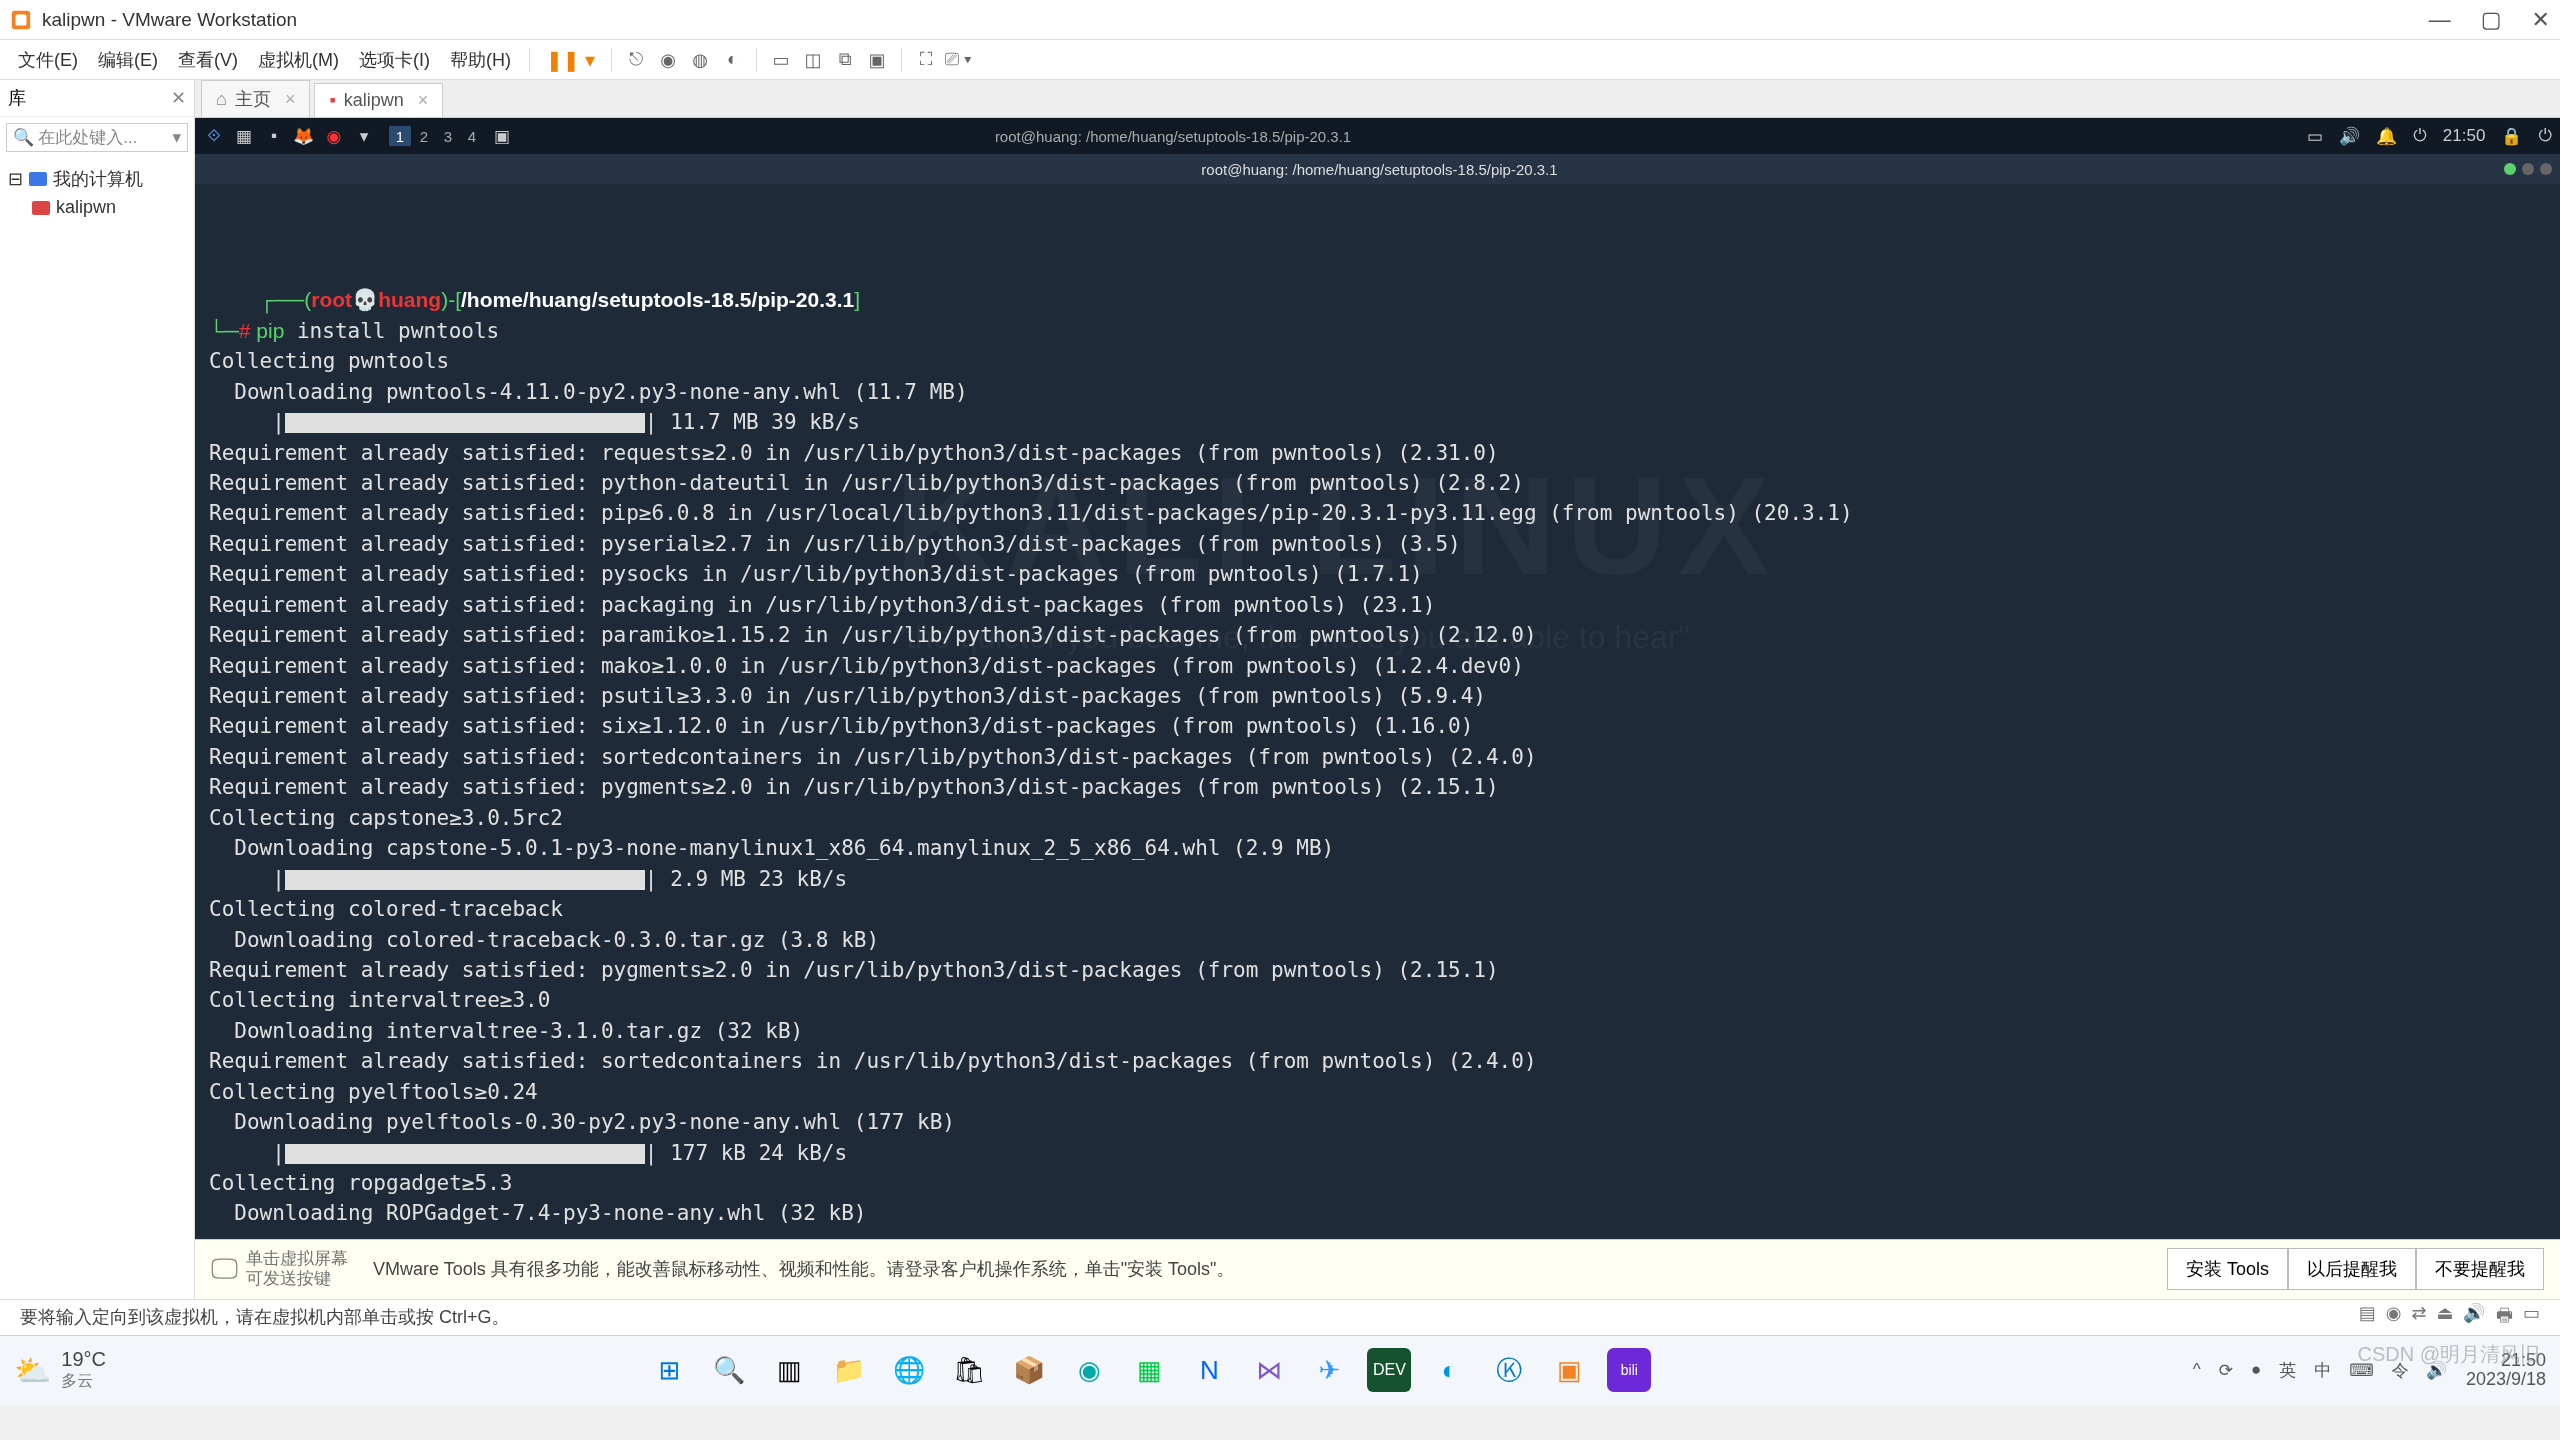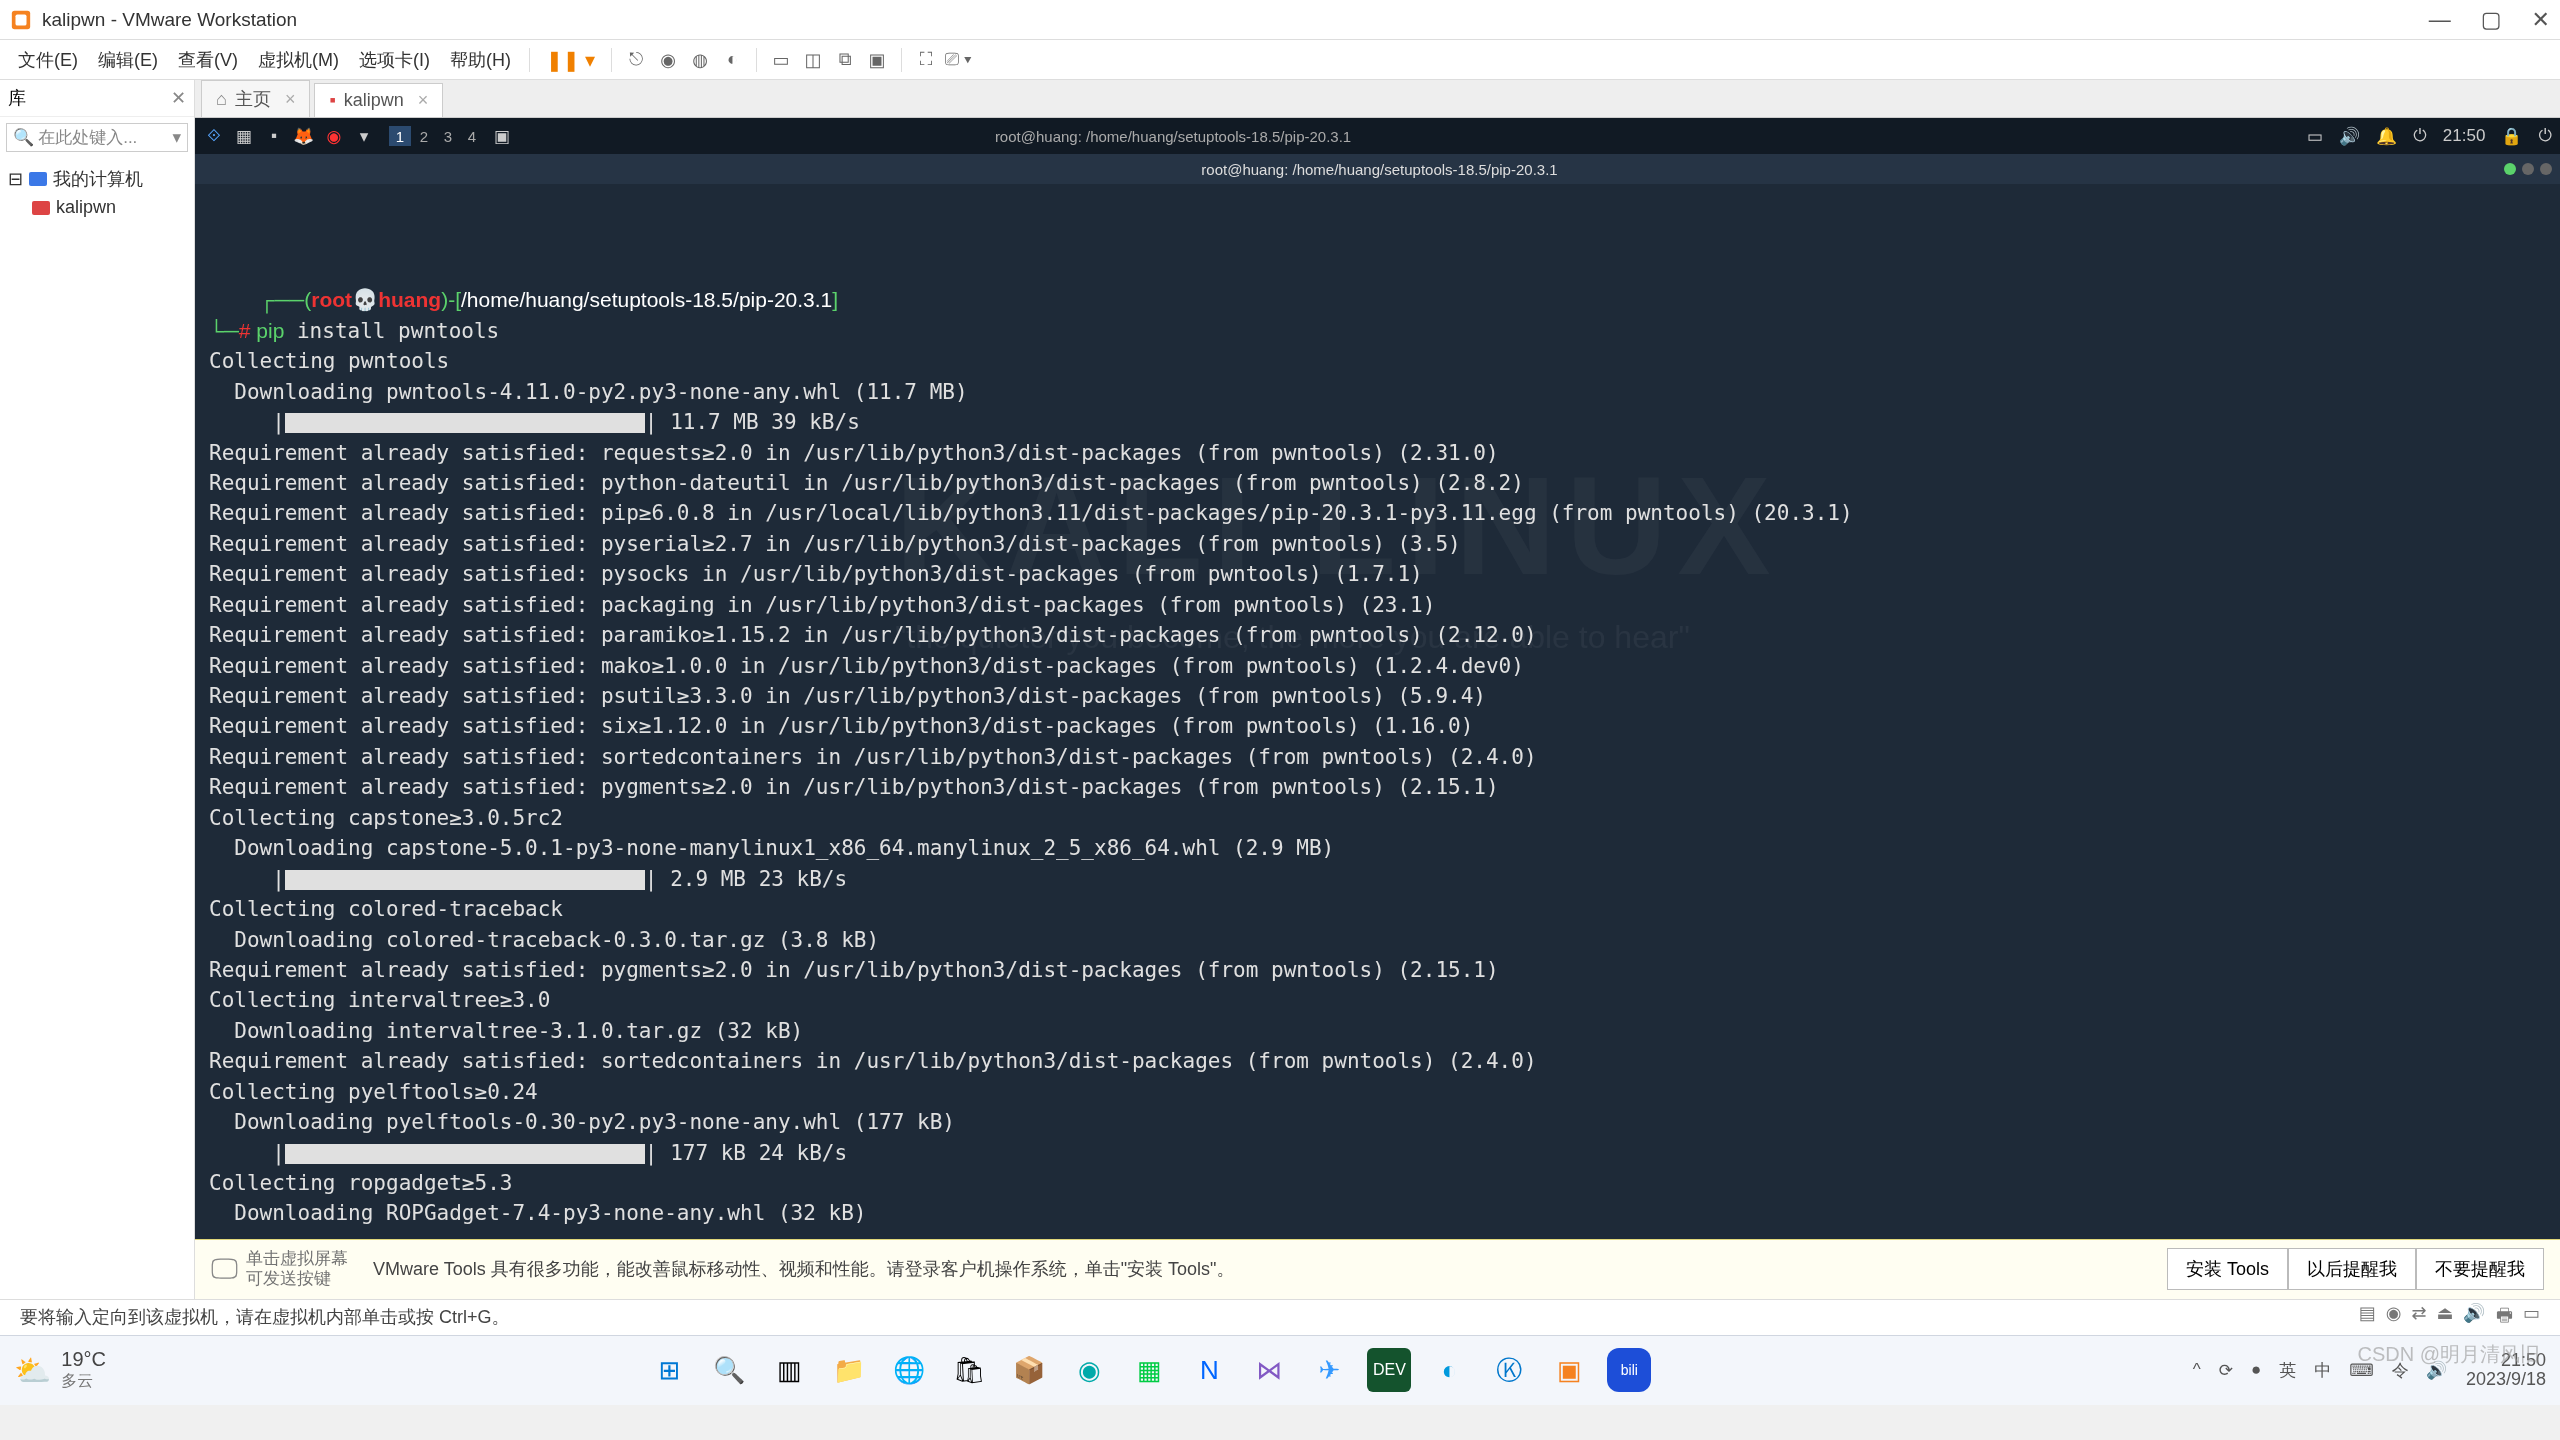--- a/index.html
+++ b/index.html
@@ -48,21 +48,21 @@
 
 .termwin{flex:1;margin:0;background:#1e2a38;display:flex;flex-direction:column}
 .termtitle{height:30px;background:#263445;display:flex;align-items:center;color:#ddd;font-size:15px}
 .termtitle .tt{margin:0 auto}
 .termtitle .dots{margin-right:8px;display:flex;gap:6px}
 .termtitle .dot{width:12px;height:12px;border-radius:50%}
 .termmenu{height:28px;background:#1e2a38;display:flex;align-items:center;gap:18px;padding:0 12px;color:#ccc;font-size:16px;border-bottom:1px solid #0e1520}
 .term{flex:1;background:#1e2a38;color:#e0e0e0;font-family:"Consolas","DejaVu Sans Mono",monospace;font-size:21px;line-height:1.45;padding:10px 14px;white-space:pre;overflow:hidden;position:relative}
 .term .root{color:#e33;font-weight:bold}
 .term .host{color:#e33;font-weight:bold}
-.term .path{color:#fff;font-weight:normal}
+.term .path{color:#fff;font-weight:bold}
 .term .br{color:#5bd26b}
 .term .hash{color:#e33}
 .term .cmd{color:#5bd26b}
 .term .bar{display:inline-block;background:#e0e0e0;height:20px;vertical-align:middle}
 .wmark{position:absolute;top:240px;left:700px;font-size:140px;font-weight:900;color:rgba(255,255,255,0.04);letter-spacing:10px;pointer-events:none}
 .wmark2{position:absolute;top:430px;left:700px;font-size:32px;color:rgba(255,255,255,0.05);pointer-events:none}
 
 .toolsbar{height:60px;background:#fffef2;border-top:1px solid #e0d77a;display:flex;align-items:center;padding:0 16px;font-size:18px;color:#444}
 .toolsbar .hint{color:#737373;font-size:17px;line-height:1.2;margin-left:8px;margin-right:17px;width:110px}
 .toolsbar .btns{margin-left:auto;display:flex;}
@@ -283,21 +283,21 @@
   <div class="app">📦</div>
   <div class="app" style="color:#0aa">◉</div>
   <div class="app" style="color:#0c4">▦</div>
   <div class="app" style="color:#06f">N</div>
   <div class="app" style="color:#8259c4">⋈</div>
   <div class="app" style="color:#39f">✈</div>
   <div class="app" style="background:#14532d;color:#fff;font-size:16px">DEV</div>
   <div class="app" style="color:#09d">◐</div>
   <div class="app" style="color:#07c">Ⓚ</div>
   <div class="app" style="color:#f58220">▣</div>
-  <div class="app" style="background:#1d4ed8;color:#fff;font-size:14px;border-radius:12px">bili</div>
+  <div class="app" style="background:#6d28d9;color:#fff;font-size:14px;border-radius:7px">bili</div>
  </div>
  <div class="right">
   <span>^</span>
   <span>⟳</span>
   <span>●</span>
   <span>英</span>
   <span>中</span>
   <span>⌨</span>
   <span>令</span>
   <span>🔊</span>

